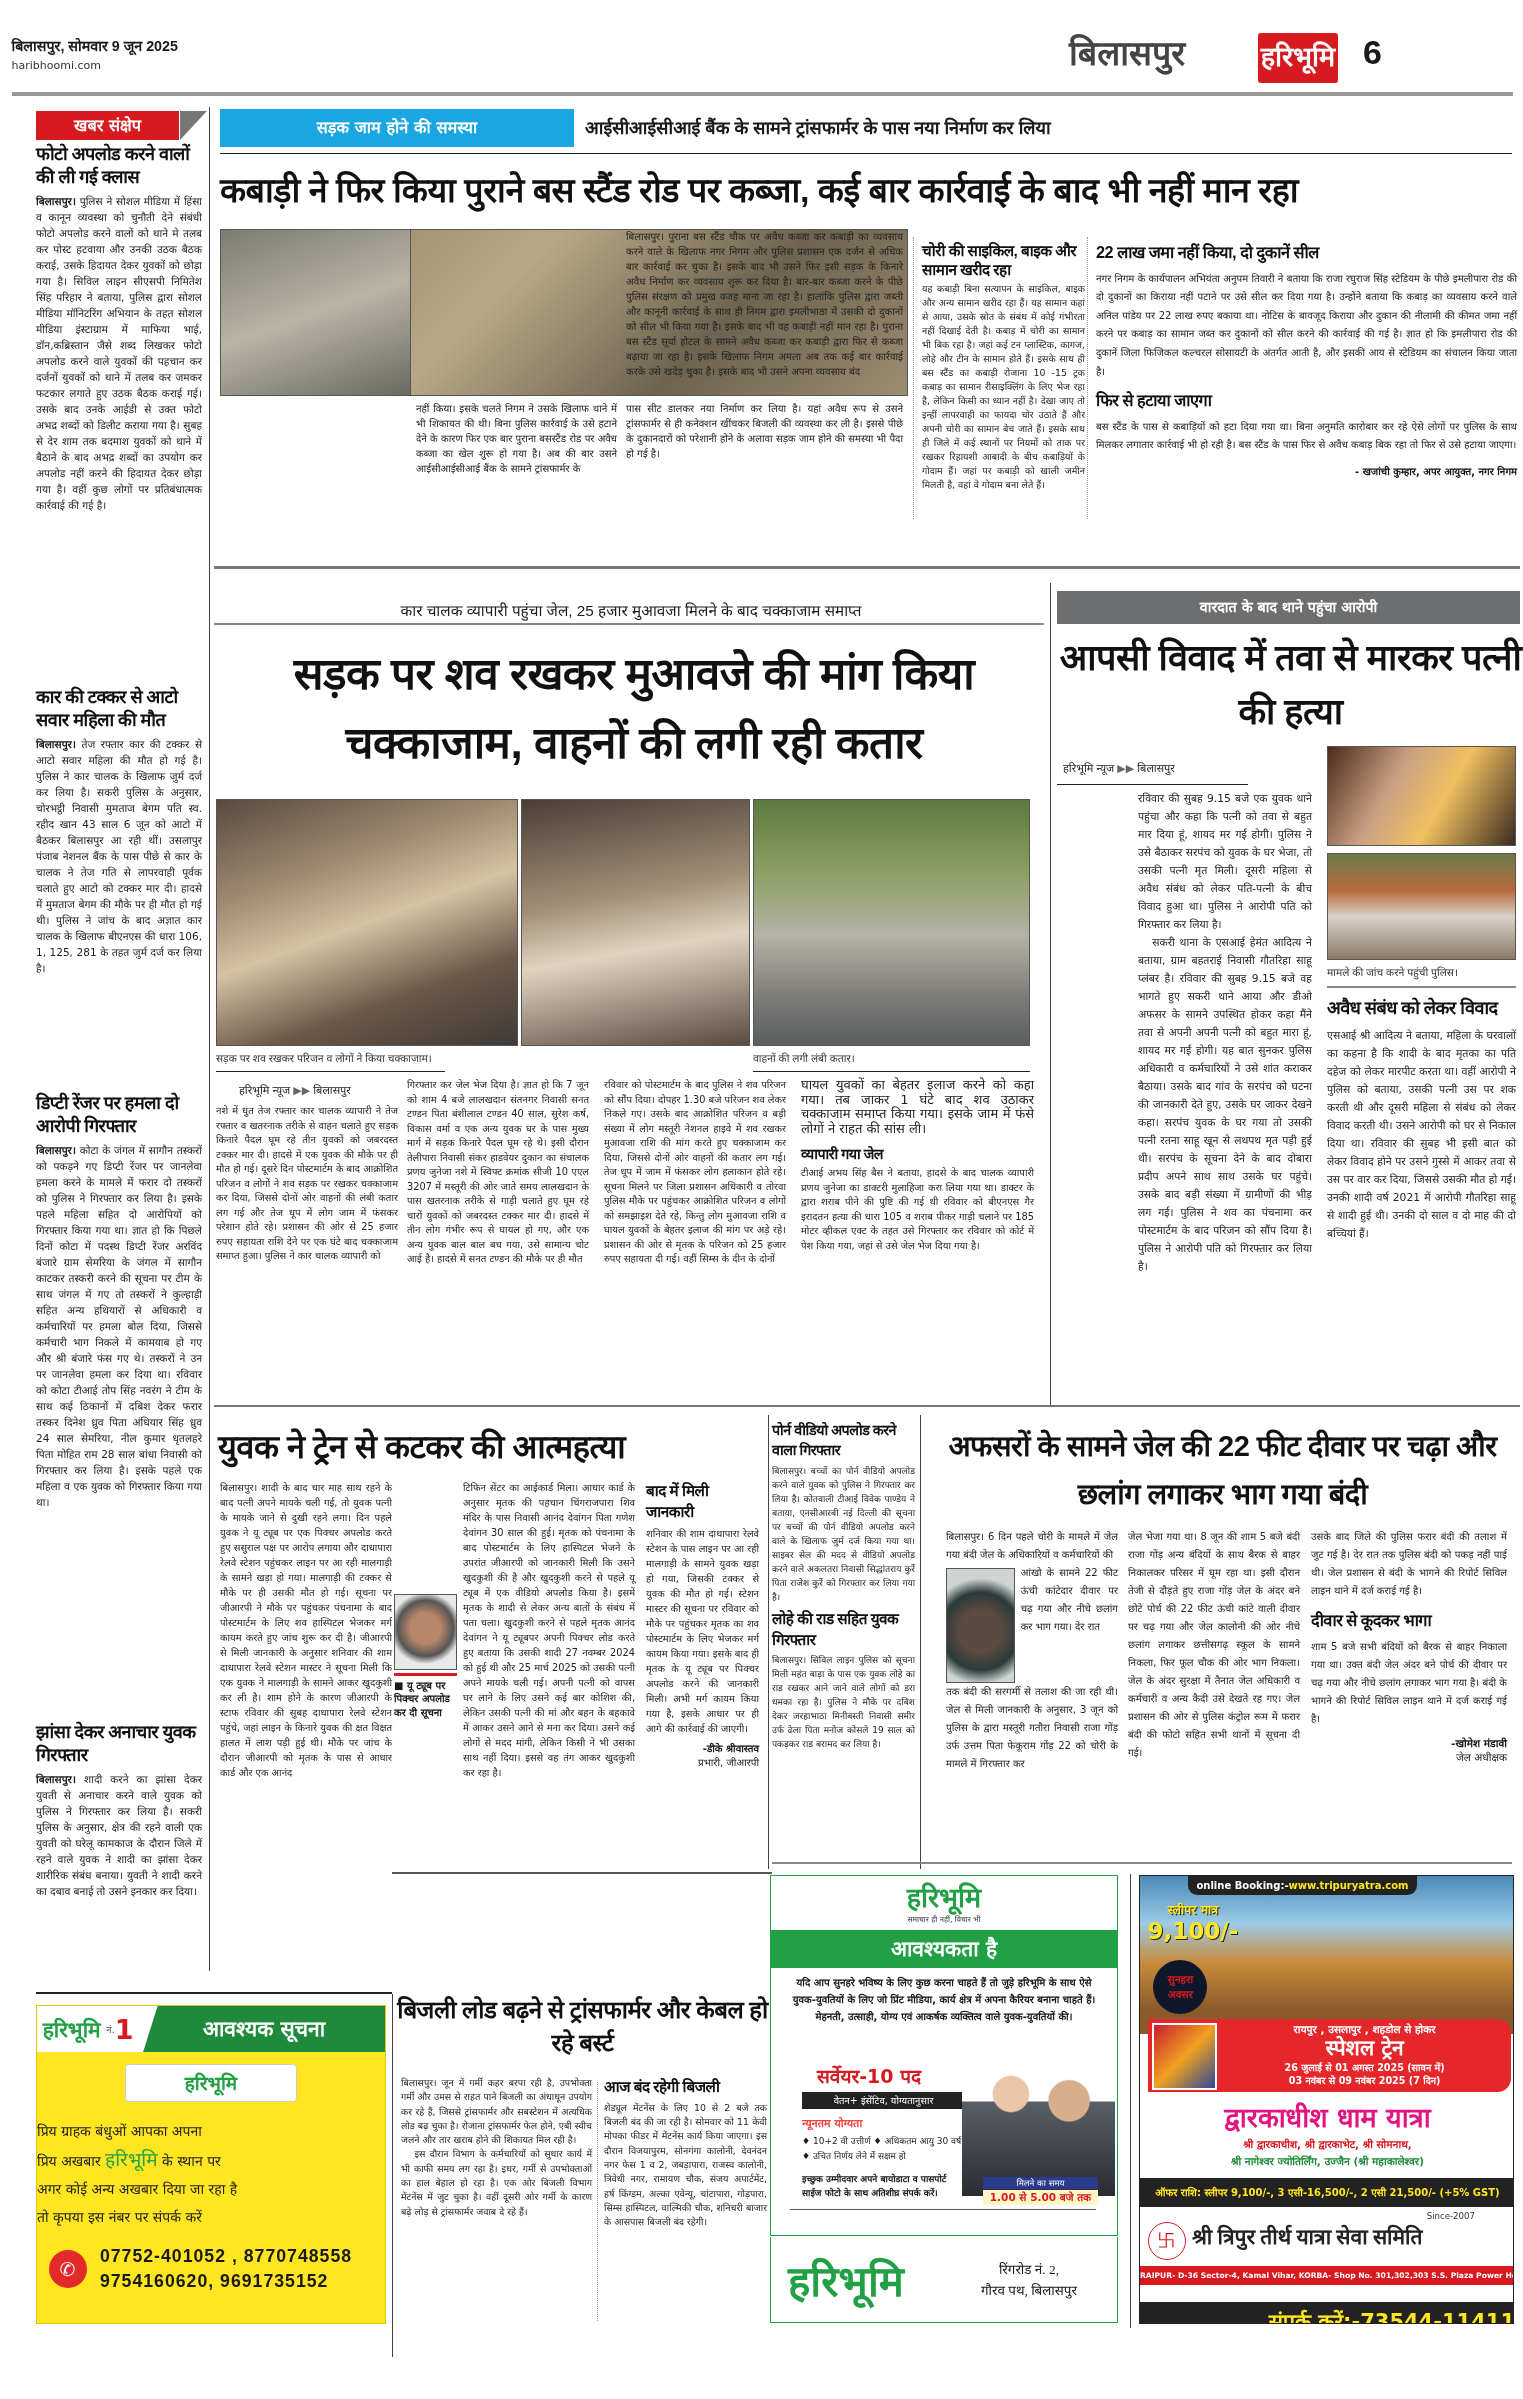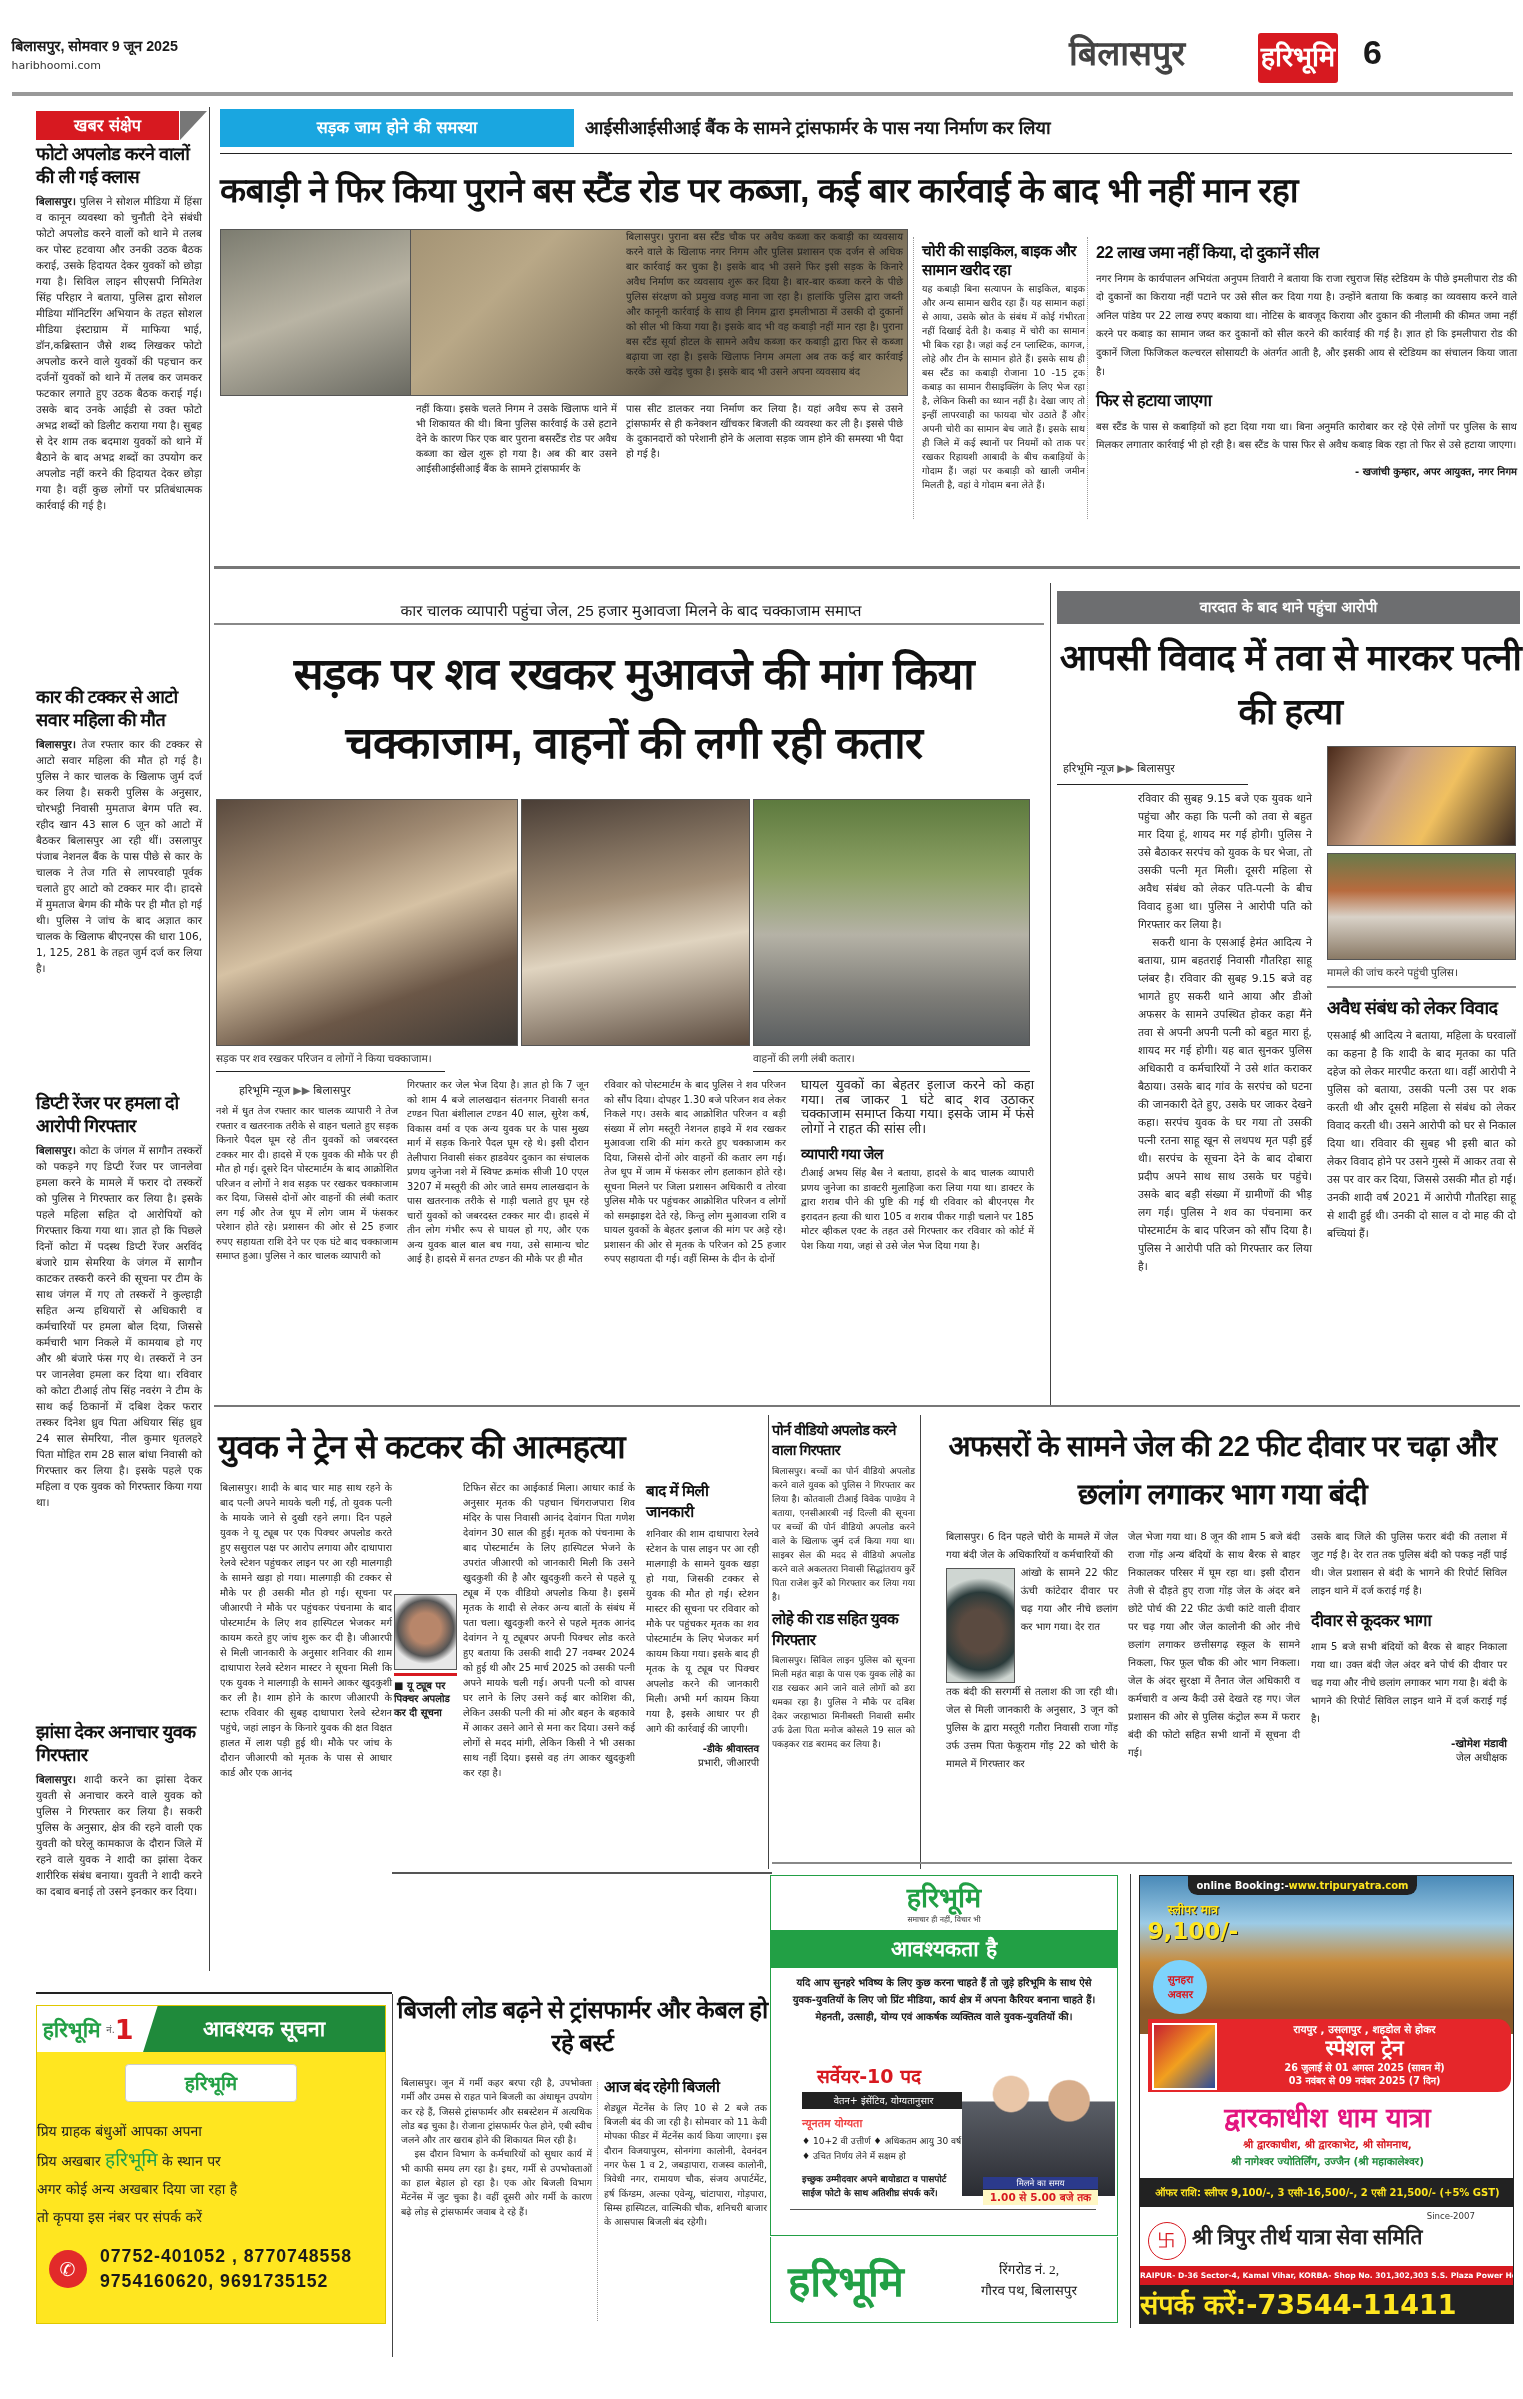--- a/index.html
+++ b/index.html
@@ -242,33 +242,33 @@
 
 <div class="abs vrule" style="left:1130px;top:1874px;height:454px"></div>
 
 <section class="abs" style="left:1139px;top:1875px;width:375px;height:449px;border:1px solid #222;background:#fff;overflow:hidden">
   <div class="photo temple" style="position:absolute;left:0;top:0;width:375px;height:158px;border:none"></div>
   <div style="position:absolute;left:48px;top:0;width:229px;height:19px;background:#222;color:#fff;font-size:10px;font-weight:bold;text-align:center;line-height:19px;border-radius:0 0 9.6px 9.6px"><span>online Booking:-</span><span style="color:#ffe620">www.tripuryatra.com</span></div>
   <div style="position:absolute;left:7.6px;top:25px;color:#ffe620;font-weight:bold;text-align:center;text-shadow:1px 1px 0 #222">
       <div style="font-size:12.4px">स्लीपर मात्र</div>
       <div style="font-size:23px">9,100/-</div>
     </div>
-  <div style="position:absolute;left:13.4px;top:84px;width:54px;height:54px;border-radius:50%;background:#7dd3fc;color:#d71920;font-size:10.5px;font-weight:bold;text-align:center;line-height:15.3px;padding-top:11.5px">सुनहरा अवसर</div>
+  <div style="position:absolute;left:13.4px;top:84px;width:54px;height:54px;border-radius:50%;background:#0f172a;color:#d71920;font-size:10.5px;font-weight:bold;text-align:center;line-height:15.3px;padding-top:11.5px">सुनहरा अवसर</div>
   <div style="position:absolute;left:7.6px;top:143px;width:363px;height:73px;background:#e5262a;border-radius:0 13.4px 13.4px 0;color:#fff;text-align:center;padding-left:71px">
     <div style="font-size:10.5px;font-weight:bold;margin-top:2.9px">रायपुर , उसलापुर , शहडोल से होकर</div>
     <div style="font-size:21px;font-weight:bold;color:#ffffff;line-height:25px">स्पेशल ट्रेन</div>
     <div style="font-size:9.6px;font-weight:bold;line-height:13.4px">26 जुलाई से 01 अगस्त 2025 (सावन में)</div>
     <div style="font-size:9.6px;font-weight:bold;line-height:13.4px">03 नवंबर से 09 नवंबर 2025 (7 दिन)</div>
   </div>
   <div style="position:absolute;left:11.5px;top:147px;width:65px;height:67px;background:linear-gradient(135deg,#c81e30,#f2a01e 50%,#2a4a9a);border:2.9px solid #fff"></div>
   <div style="position:absolute;left:0;top:222px;width:375px;text-align:center;font-size:27px;font-weight:bold;color:#e3147f">द्वारकाधीश धाम यात्रा</div>
   <div style="position:absolute;left:0;top:260px;width:375px;text-align:center;font-size:10.5px;font-weight:bold;color:#2b3a8c;line-height:17px">
       <div style="color:#d71920">श्री द्वारकाधीश, श्री द्वारकाभेट, श्री सोमनाथ,</div>
       <div style="color:#1f8a3b">श्री नागेश्वर ज्योतिर्लिंग, उज्जैन (श्री महाकालेश्वर)</div>
     </div>
   <div style="position:absolute;left:0;top:302px;width:375px;height:29px;background:#222;color:#ffe620;font-size:10px;font-weight:bold;text-align:center;line-height:29px">ऑफर राशि: स्लीपर 9,100/-, 3 एसी-16,500/-, 2 एसी 21,500/- (+5% GST)</div>
   <div style="position:absolute;right:38px;top:335px;font-size:8.6px;color:#333">Since-2007</div>
   <div style="position:absolute;left:7.6px;top:346px;width:38px;height:38px;border-radius:50%;border:1.9px solid #d71920;color:#d71920;text-align:center;line-height:34px;font-size:17px">卐</div>
   <div style="position:absolute;left:52px;top:346px;font-family:'Liberation Serif',serif;font-size:21px;font-weight:bold;color:#222">श्री त्रिपुर तीर्थ यात्रा सेवा समिति</div>
   <div style="position:absolute;left:0;top:390px;width:375px;height:19px;background:#d71920;color:#fff;font-size:7.6px;font-weight:bold;text-align:center;line-height:19px;white-space:nowrap;overflow:hidden">RAIPUR- D-36 Sector-4, Kamal Vihar, KORBA- Shop No. 301,302,303 S.S. Plaza Power House Road</div>
-  <div style="position:absolute;left:0;top:409px;width:375px;height:40px;background:#222;color:#ffe620;font-size:27px;font-weight:bold;text-align:left;line-height:40px">संपर्क करें:-73544-11411</div>
+  <div style="position:absolute;left:0;top:426px;width:375px;height:40px;background:#222;color:#ffe620;font-size:21px;font-weight:bold;text-align:right;line-height:40px">संपर्क करें:-73544-11411</div>
 </section>
 
 
 </body></html>

